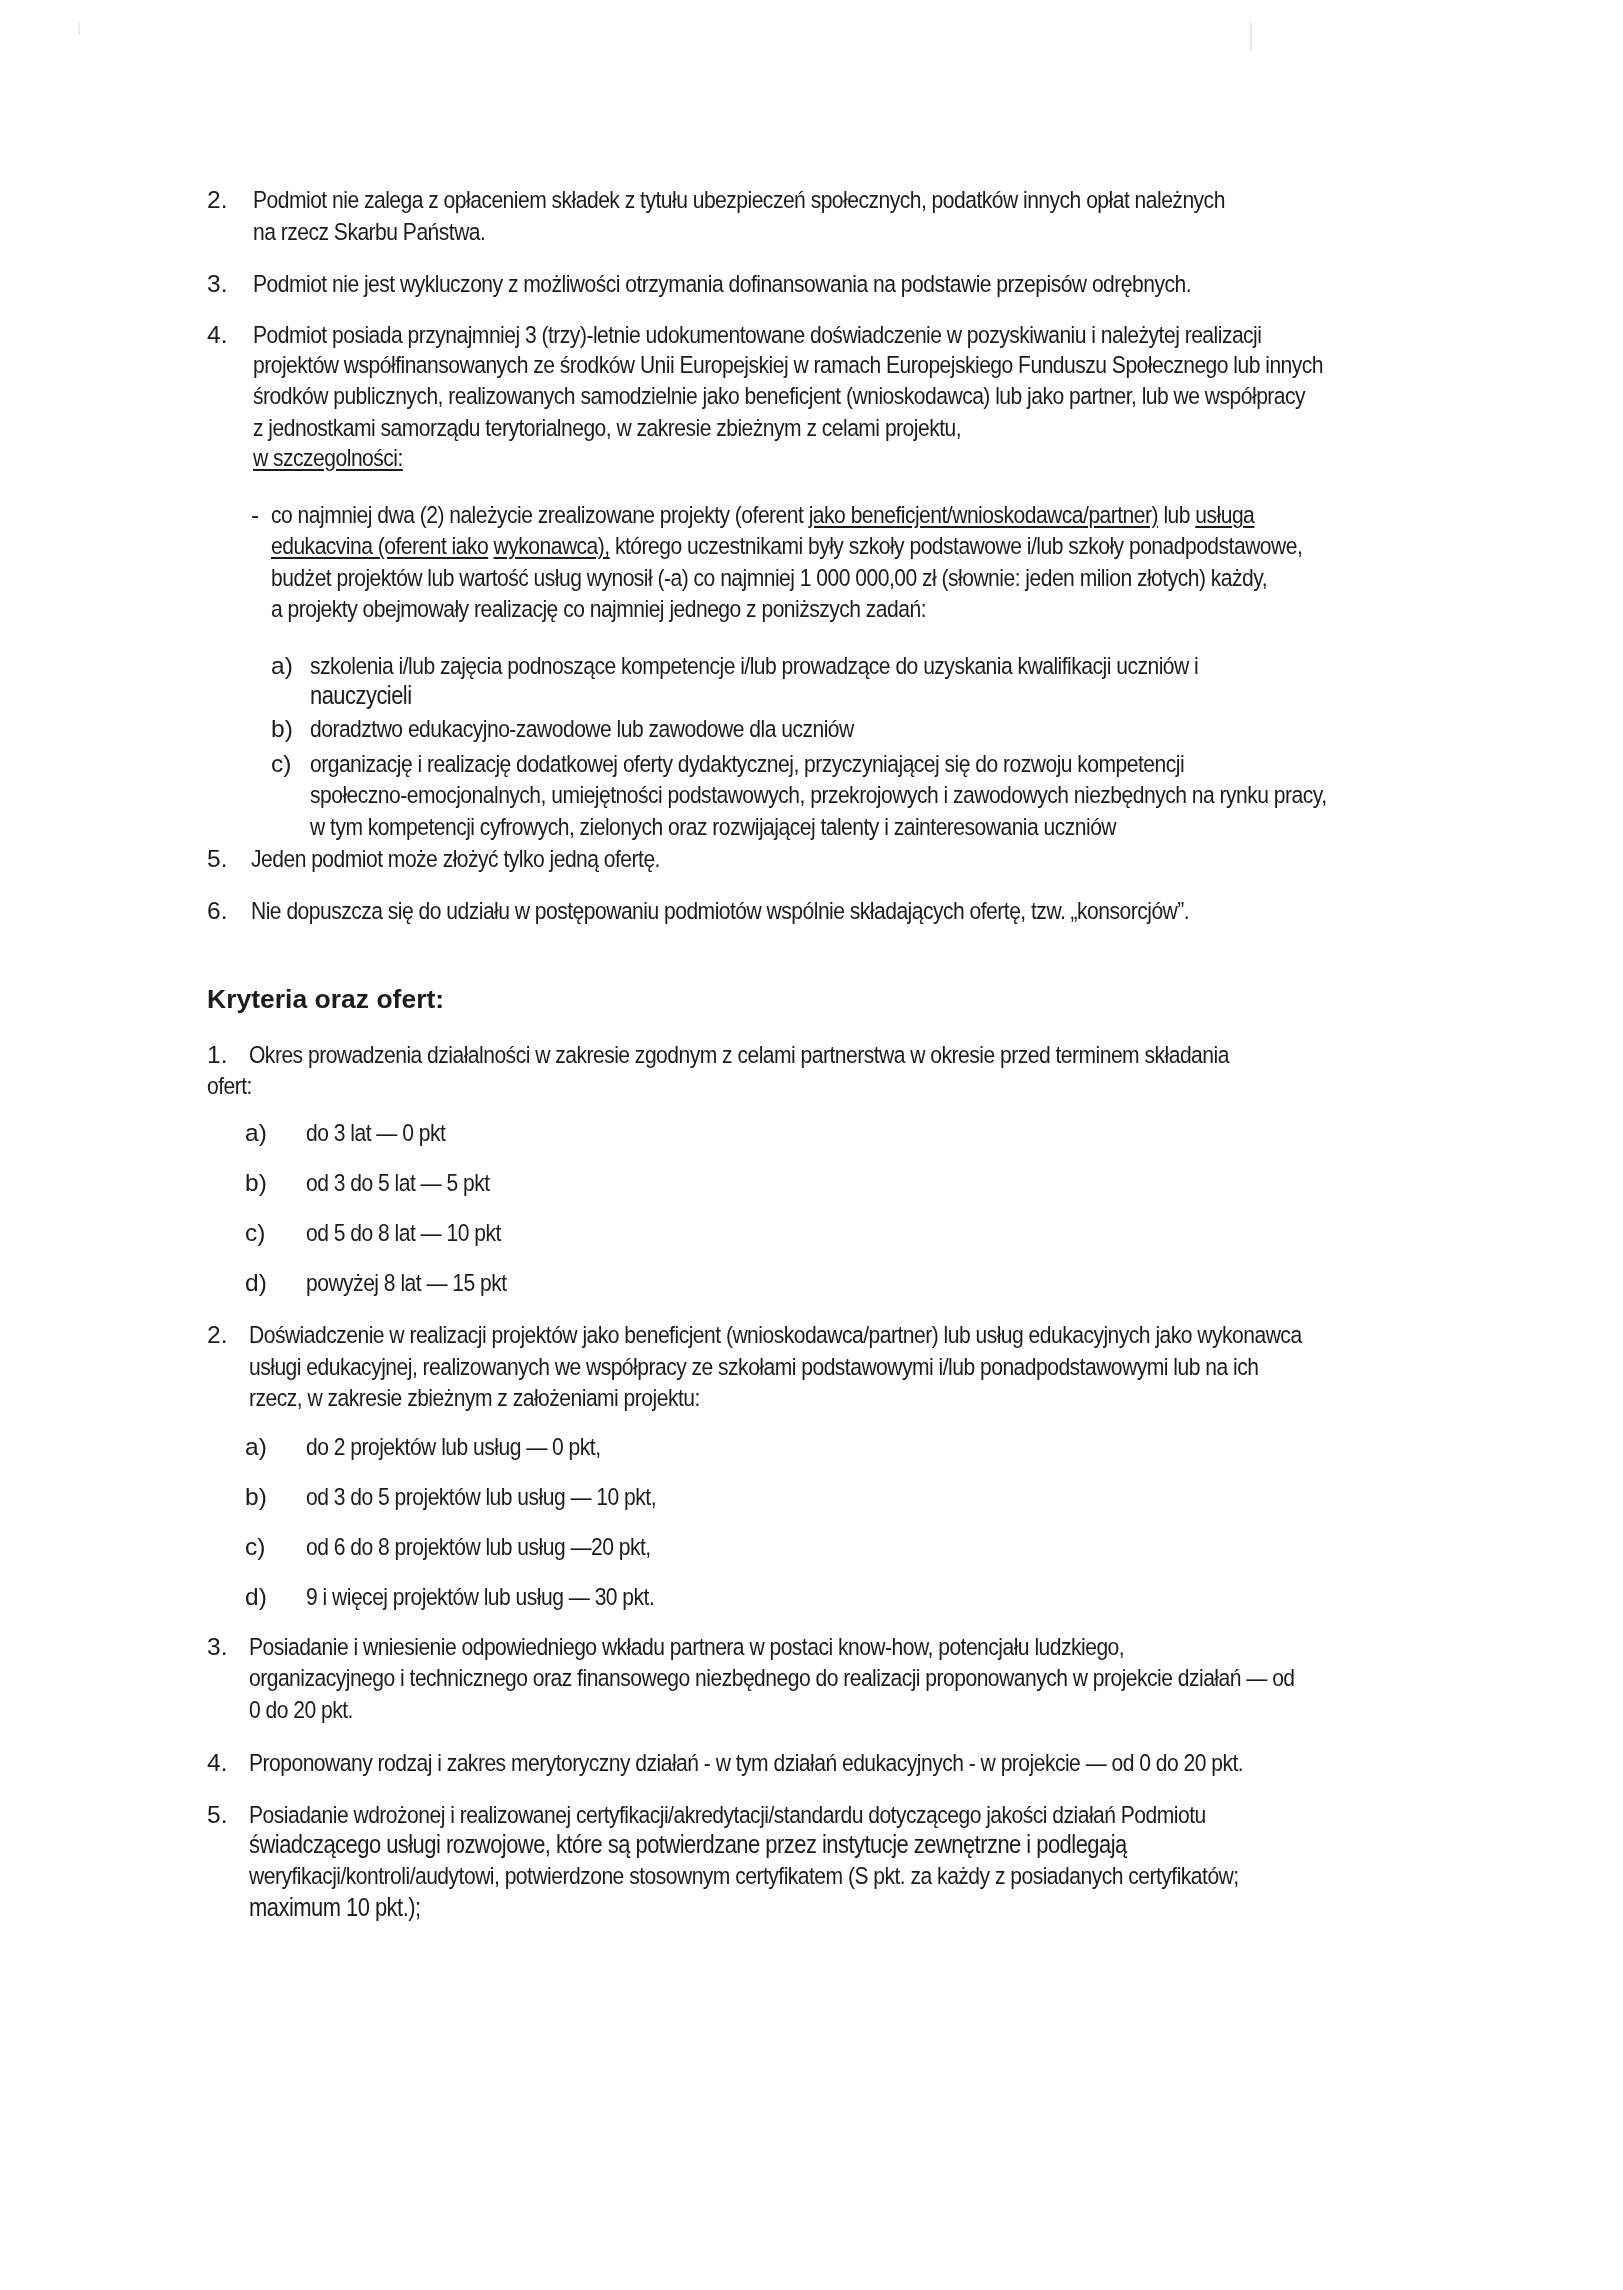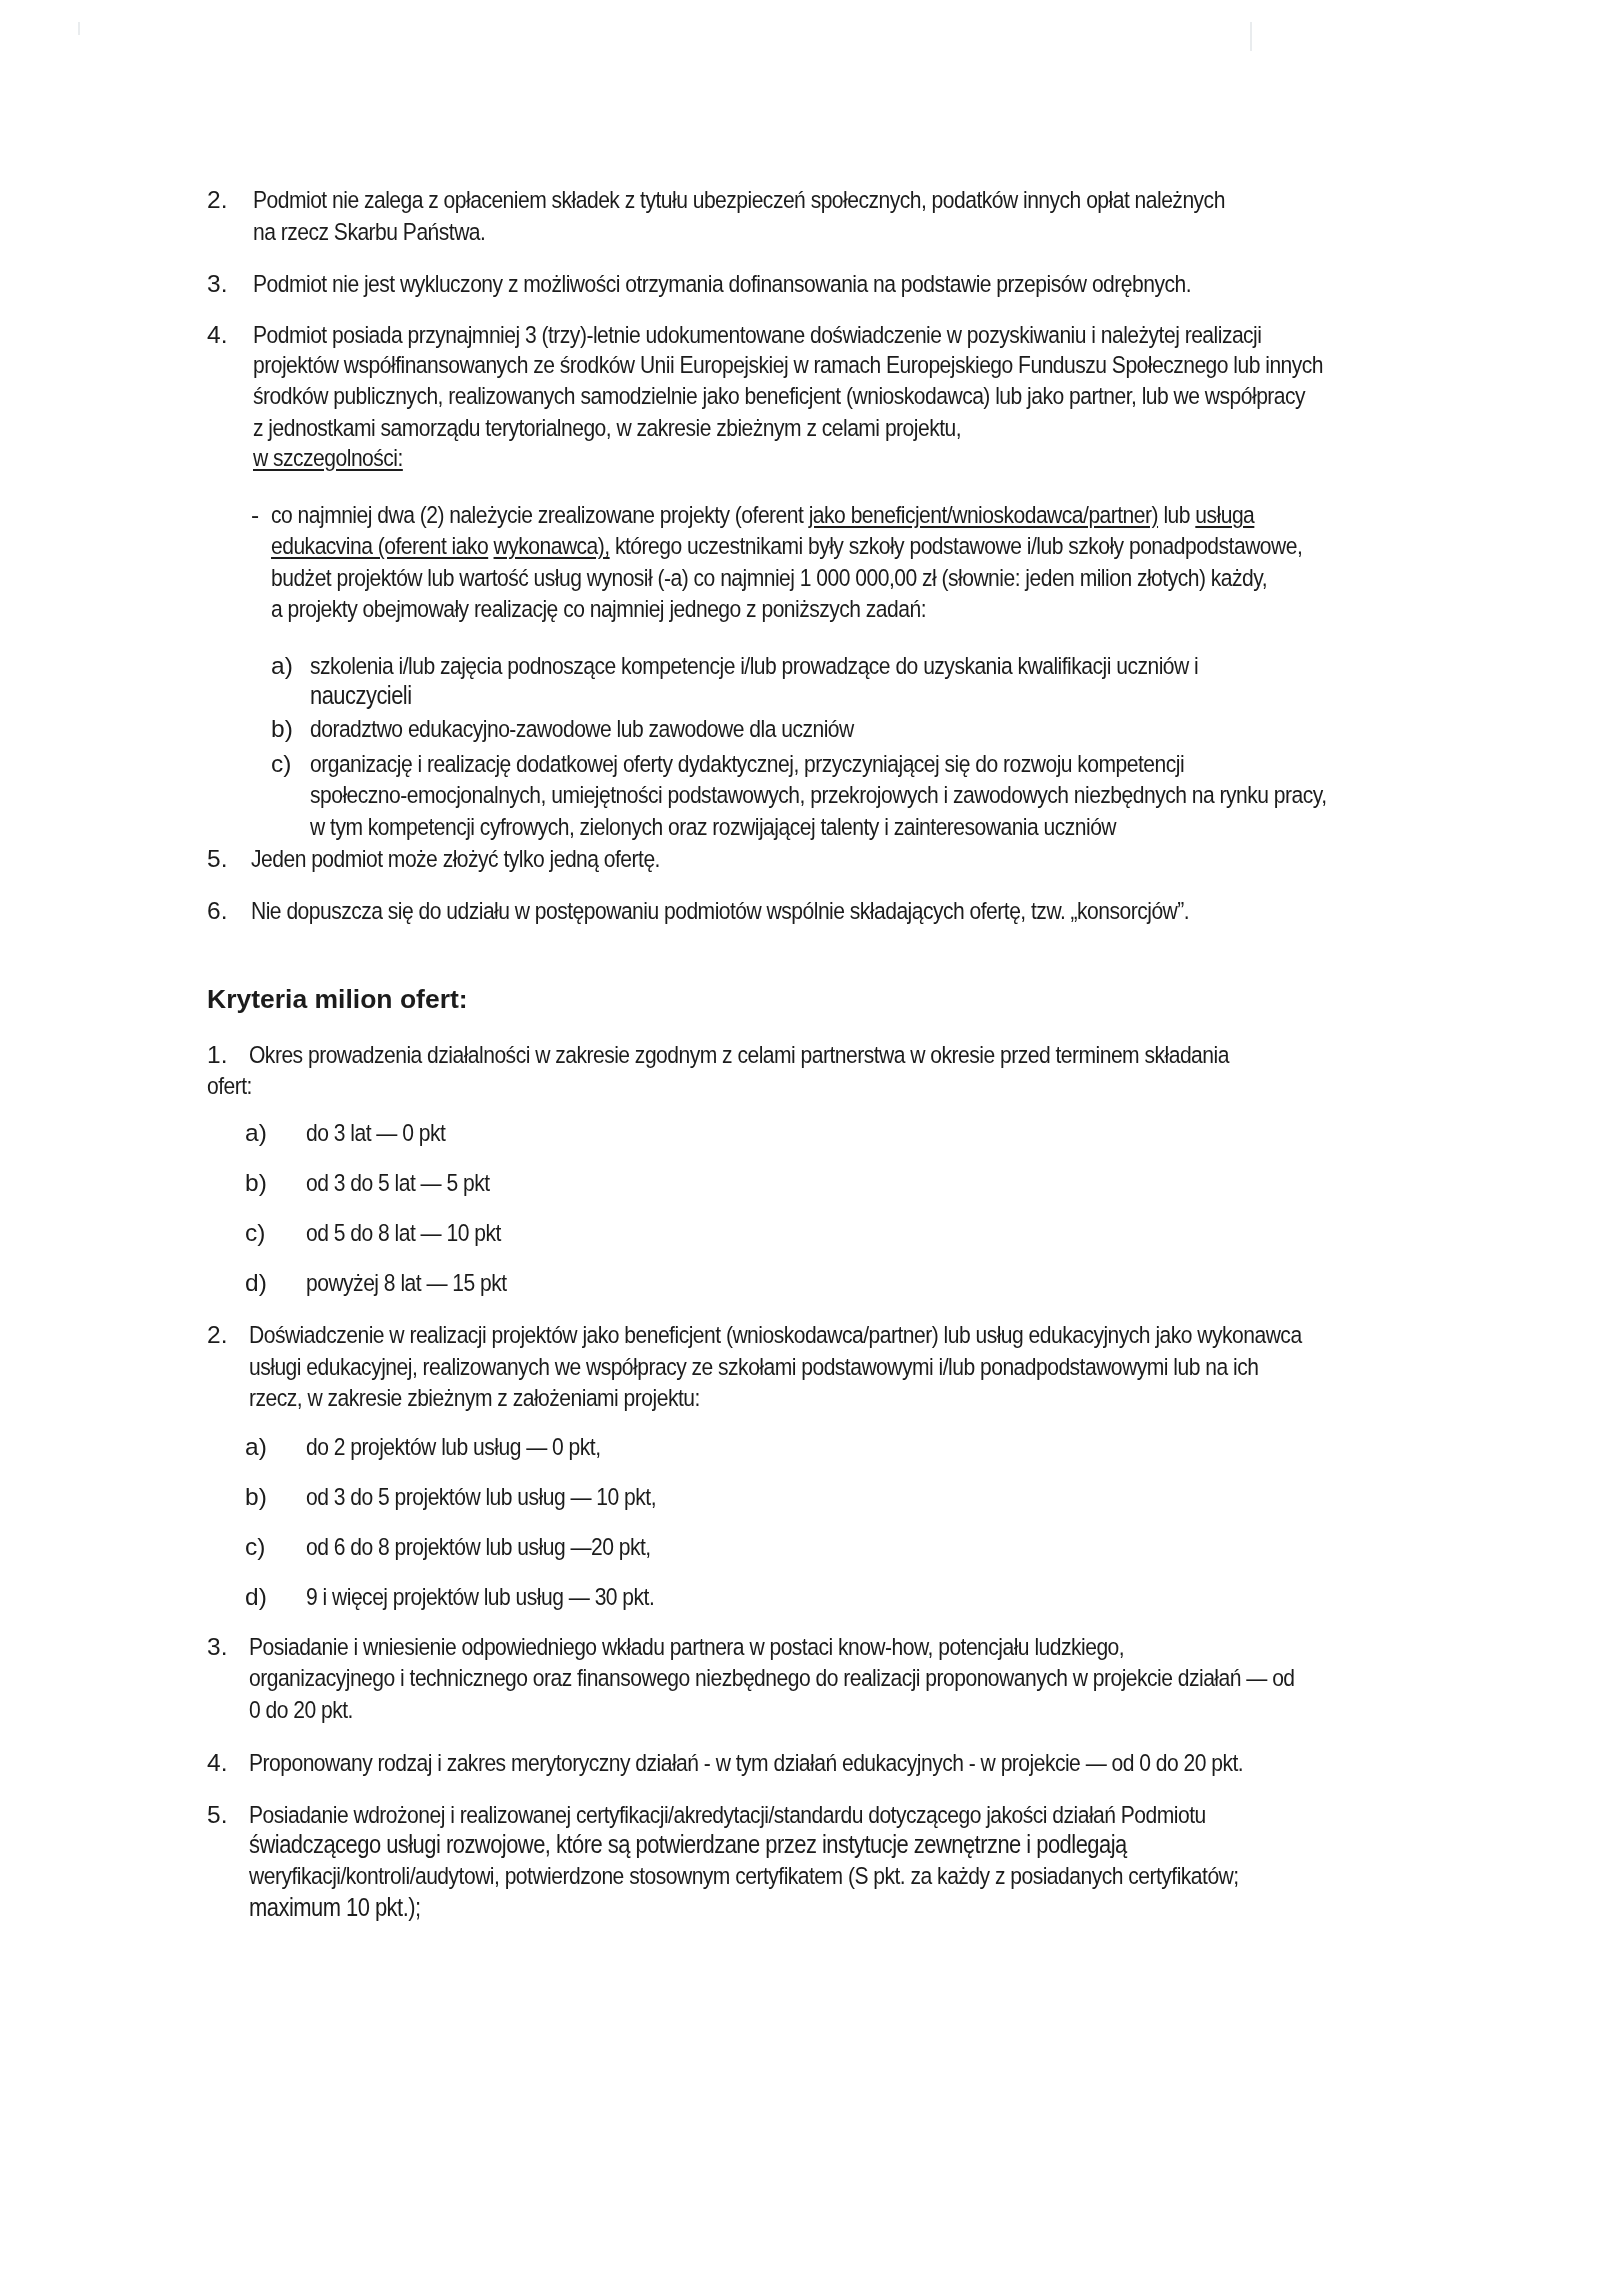--- a/index.html
+++ b/index.html
@@ -65,21 +65,21 @@
   <div class="line" style="left:310px;top:748px;">organizację i realizację dodatkowej oferty dydaktycznej, przyczyniającej się do rozwoju kompetencji</div>
   <div class="line" style="left:310px;top:779px;">społeczno-emocjonalnych, umiejętności podstawowych, przekrojowych i zawodowych niezbędnych na rynku pracy,</div>
   <div class="line" style="left:310px;top:811px;">w tym kompetencji cyfrowych, zielonych oraz rozwijającej talenty i zainteresowania uczniów</div>
 
   <span class="num" style="left:207px;top:843px;">5.</span>
   <div class="line" style="left:251px;top:843px;">Jeden podmiot może złożyć tylko jedną ofertę.</div>
 
   <span class="num" style="left:207px;top:895px;">6.</span>
   <div class="line" style="left:251px;top:895px;">Nie dopuszcza się do udziału w postępowaniu podmiotów wspólnie składających ofertę, tzw. „konsorcjów”.</div>
 
-  <h2 class="heading">Kryteria milion ofert:</h2>
+  <h2 class="heading">Kryteria oraz ofert:</h2>
 
   <span class="num" style="left:207px;top:1039px;">1.</span>
   <div class="line" style="left:249px;top:1039px;">Okres prowadzenia działalności w zakresie zgodnym z celami partnerstwa w okresie przed terminem składania</div>
   <div class="line" style="left:207px;top:1070px;">ofert:</div>
 
   <span class="num" style="left:245px;top:1117px;">a)</span>
   <div class="line" style="left:306px;top:1117px;">do 3 lat — 0 pkt</div>
   <span class="num" style="left:245px;top:1167px;">b)</span>
   <div class="line" style="left:306px;top:1167px;">od 3 do 5 lat — 5 pkt</div>
   <span class="num" style="left:245px;top:1217px;">c)</span>

